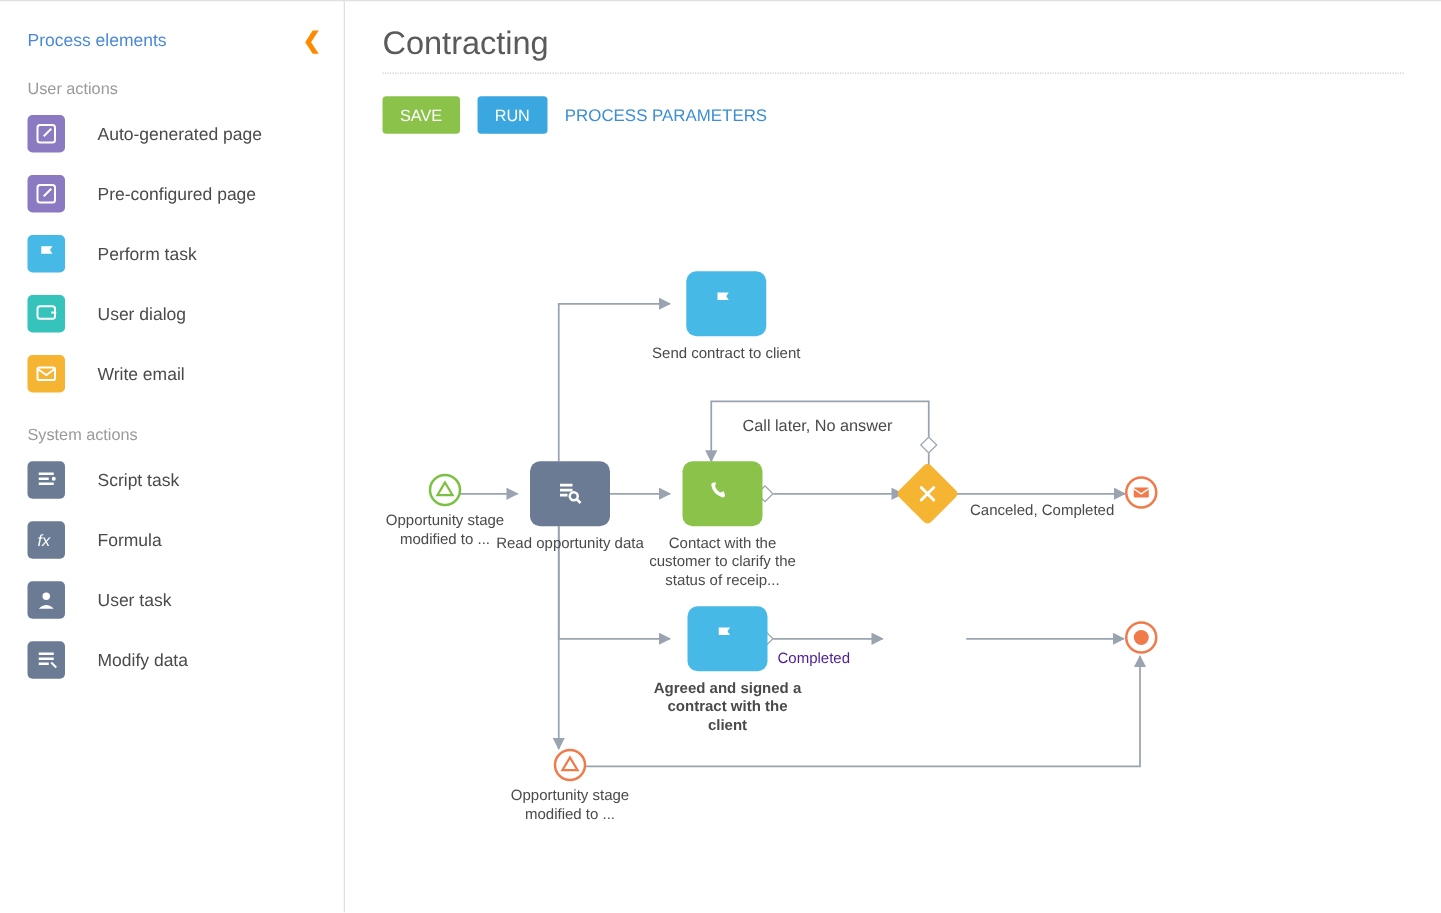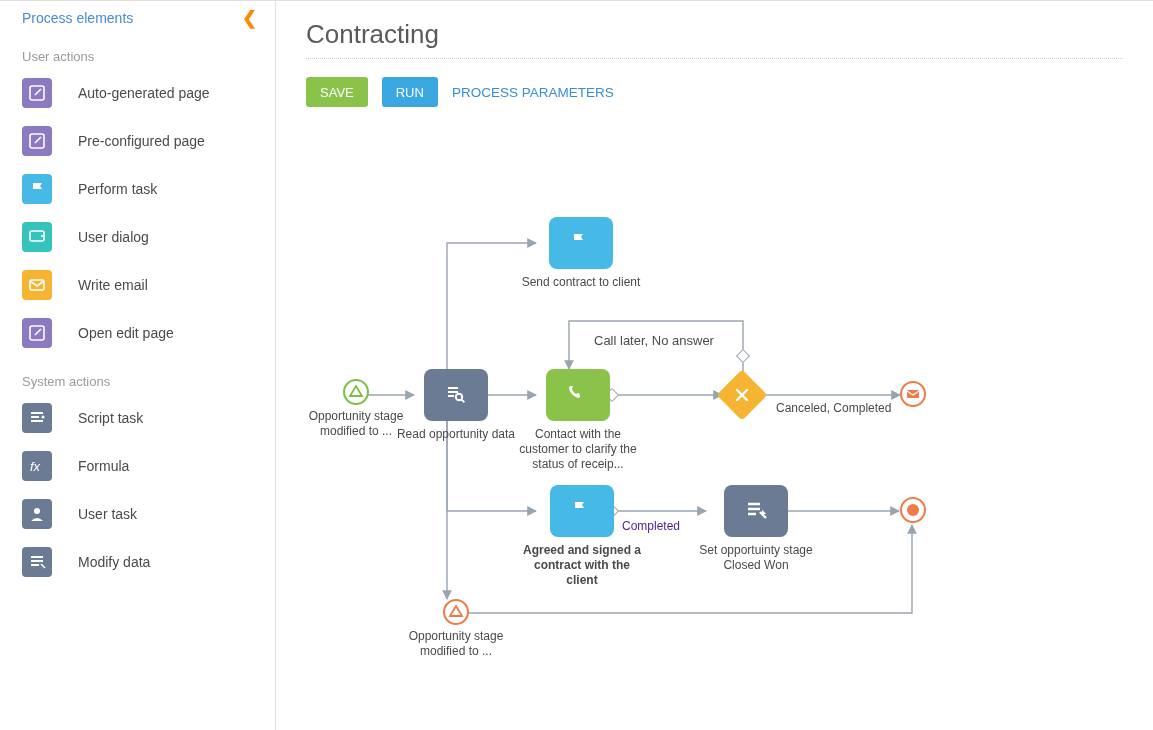--- a/index.html
+++ b/index.html
@@ -1,19 +1,19 @@
 <!DOCTYPE html>
 <html><head>
 <meta charset="utf-8">
 <style>
   * { box-sizing: border-box; margin: 0; padding: 0; }
   html, body { width: 1153px; height: 730px; font-family: -apple-system, "Segoe UI", Arial, sans-serif; font-size: 13px; color: #444; background: #fff; overflow: hidden; }
   .app { display: flex; height: 730px; border-top: 1px solid #e0e0e0; }
   
-  .sidebar { width: 276px; border-right: 1px solid #e0e0e0; padding: 6px 10px 10px 22px; overflow-y: auto; }
+  .sidebar { width: 276px; border-right: 1px solid #e0e0e0; padding: 20px 10px 10px 22px; overflow-y: auto; }
   .sidebar-header { display: flex; justify-content: space-between; align-items: center; padding-right: 8px; margin-bottom: 20px; }
   .sidebar-title { color: #4a88d6; font-size: 14px; }
   .chevron { color: #ff8a00; font-size: 18px; font-weight: bold; cursor: pointer; }
   .group-label { color: #9a9a9a; font-size: 13px; margin: 20px 0 8px 0; }
   .palette-item { display: flex; align-items: center; height: 42px; margin: 6px 0; cursor: grab; }
   .palette-item .icon-box { width: 30px; height: 30px; border-radius: 4px; display: flex; align-items: center; justify-content: center; margin-right: 26px; color:#fff; }
   .palette-item .label { color: #4a4a4a; font-size: 14px; }
   .c-purple   { background:#8b79c2; }
   .c-blue     { background:#47b9e6; }
   .c-teal     { background:#35c3bb; }
@@ -167,28 +167,20 @@
       <span class="label">User dialog</span>
     </div>
     <div class="palette-item">
       <span class="icon-box c-orange">
           <svg class="icon">
             <use href="#ic-mail"></use>
           </svg>
         </span>
       <span class="label">Write email</span>
     </div>
-    <div class="palette-item">
-      <span class="icon-box c-purple">
-          <svg class="icon">
-            <use href="#ic-edit"></use>
-          </svg>
-        </span>
-      <span class="label">Open edit page</span>
-    </div>
 
     <div class="group-label">System actions</div>
     <div class="palette-item">
       <span class="icon-box c-slategrey">
           <svg class="icon">
             <use href="#ic-script"></use>
           </svg>
         </span>
       <span class="label">Script task</span>
     </div>
@@ -318,31 +310,20 @@
 
       <div class="node" style="left:236px; top:364px; width:140px;font-weight:bold;">
         <div class="box c-blue">
             <svg class="icon-lg">
               <use href="#ic-flag"></use>
             </svg>
           </div>
         <div class="label">Agreed and signed a contract with the client</div>
       </div>
 
-      <div class="node" style="left:410px; top:364px; width:140px;">
-        <div class="box c-slategrey">
-          <svg class="icon-lg" viewBox="0 0 26 26">
-              <path d="M5 6 h12 M5 11 h12 M5 16 h8" stroke="#fff" stroke-width="2.6"></path>
-              <path d="M17 14 l6 6" stroke="#fff" stroke-width="2.4"></path>
-              <path d="M17 20 l6 -6" stroke="#fff" stroke-width="0"></path>
-              <path d="M16 13 l6 0 l-3 3z" fill="#fff" transform="rotate(45 19 16)"></path>
-            </svg>
-        </div>
-        <div class="label">Set opportuinty stage Closed Won</div>
-      </div>
 
       <div class="node" style="left:622px; top:376px; width:30px;">
         <div class="terminate">
             <div class="inner"></div>
           </div>
       </div>
 
       <div class="node" style="left:120px; top:478px; width:120px;">
         <div class="signal signal-orange">
             <svg width="20" height="20">

